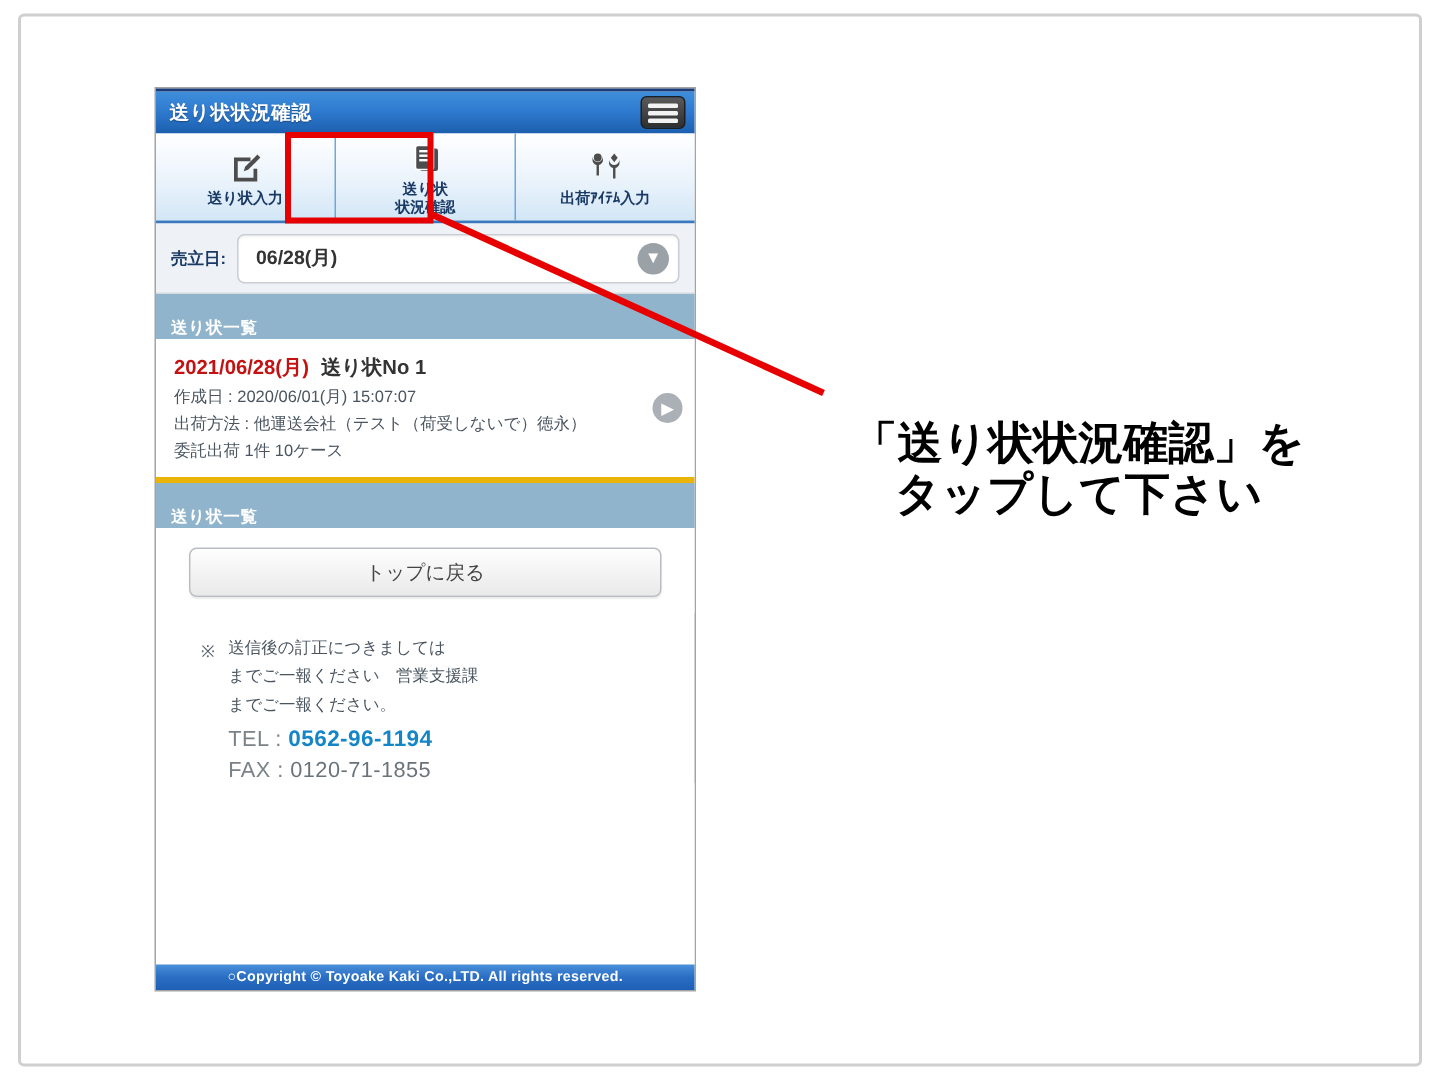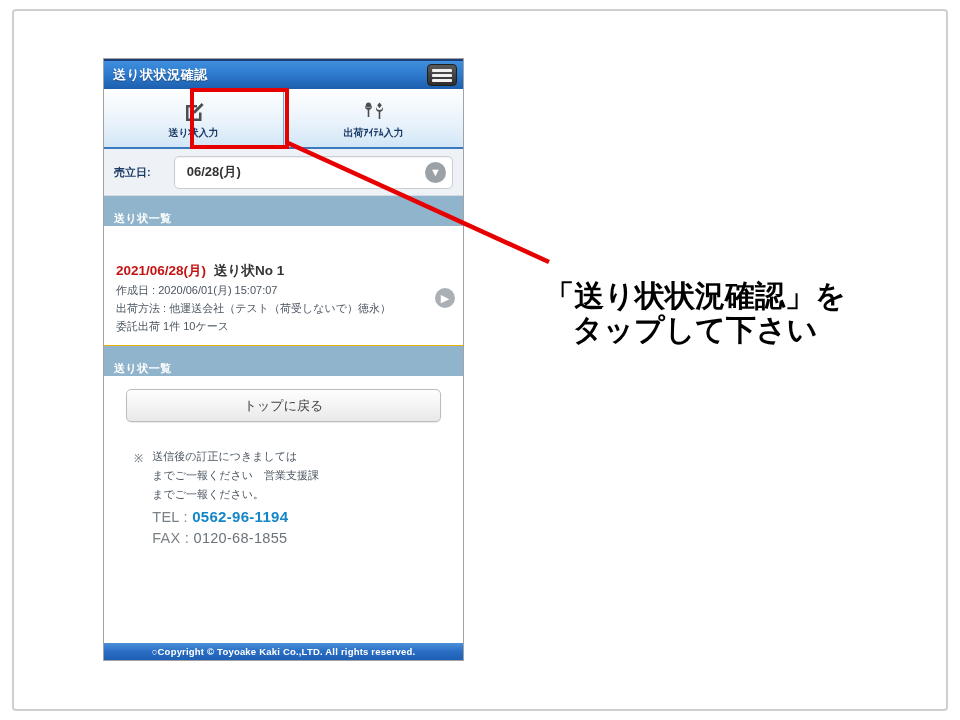--- a/index.html
+++ b/index.html
@@ -16,27 +16,27 @@
   .menu-btn span { display: block; height: 3px; background: #f2f2f2; border-radius: 1px; }
 
   .tabbar { height: 60px; display: flex; background: linear-gradient(#ffffff 0%, #eaf3fb 55%, #d2e6f6 100%); border-bottom: 2px solid #3a79c0; flex: 0 0 auto; }
   .tab { flex: 1 1 0; display: flex; flex-direction: column; align-items: center; justify-content: center; gap: 3px; border-right: 1px solid #6fa7dc; cursor: pointer; padding-top: 2px; }
   .tab:last-child { border-right: none; }
   .tab-label { font-size: 10px; font-weight: bold; color: #1a3a66; line-height: 1.15; text-align: center; }
   .tab-icon svg { display: block; }
 
   .date-row { height: 47px; background: #eef2f6; border-bottom: 1px solid #d4dade; display: flex; align-items: center; padding: 0 10px; gap: 7px; flex: 0 0 auto; }
   .date-label { font-size: 11px; font-weight: bold; color: #1a3a66; white-space: nowrap; }
-  .date-select { flex: 1; height: 33px; background: #ffffff; border: 1px solid #c9ced4; border-radius: 5px; display: flex; align-items: center; justify-content: space-between; padding: 0 6px 0 12px; cursor: pointer; box-shadow: inset 0 1px 2px rgba(0,0,0,.06); margin-left: 16px; }
+  .date-select { flex: 1; height: 33px; background: #ffffff; border: 1px solid #c9ced4; border-radius: 5px; display: flex; align-items: center; justify-content: space-between; padding: 0 6px 0 12px; cursor: pointer; box-shadow: inset 0 1px 2px rgba(0,0,0,.06); }
   .date-value { font-size: 13px; font-weight: bold; color: #333333; }
   .chev-circle { width: 21px; height: 21px; border-radius: 50%; background: #9aa1a7; color: #ffffff; display: flex; align-items: center; justify-content: center; font-size: 11px; line-height: 1; }
 
   .section-header { height: 30px; background: #90b4cb; color: #ffffff; font-size: 11px; font-weight: bold; display: flex; align-items: flex-end; padding: 0 10px; letter-spacing: 0.5px; flex: 0 0 auto; }
 
-  .invoice-item { background: #ffffff; border-bottom: 1px solid #eab308; display: flex; align-items: center; padding: 10px 8px 10px 12px; gap: 6px; flex: 0 0 auto; min-height: 95px; cursor: pointer; margin-top: 25px; }
+  .invoice-item { background: #ffffff; border-bottom: 4px solid #eab308; display: flex; align-items: center; padding: 10px 8px 10px 12px; gap: 6px; flex: 0 0 auto; min-height: 95px; cursor: pointer; }
   .invoice-text { flex: 1; display: flex; flex-direction: column; gap: 3px; }
   .invoice-line1 { font-size: 13.5px; font-weight: bold; }
   .invoice-date { color: #c41212; }
   .invoice-no { color: #333333; margin-left: 8px; }
   .invoice-detail { font-size: 11px; color: #4a5560; }
   .item-chev { width: 20px; height: 20px; border-radius: 50%; background: #aab0b6; color: #ffffff; display: flex; align-items: center; justify-content: center; font-size: 11px; flex: 0 0 auto; }
 
   .button-zone { background: #ffffff; padding: 13px 22px 11px 22px; flex: 0 0 auto; }
   .top-button { width: 100%; height: 33px; background: linear-gradient(#fefefe, #e9e9e9); border: 1px solid #b9bdc1; border-radius: 5px; font-size: 13px; color: #444444; font-family: "Liberation Sans", sans-serif; cursor: pointer; box-shadow: 0 1px 1px rgba(0,0,0,.08); }
 
@@ -49,21 +49,21 @@
   .fax-number { color: #6a737a; }
 
   .phone-spacer { flex: 1 1 auto; background: #ffffff; }
 
   .copyright-bar { height: 17px; background: linear-gradient(#4a90d9 0%, #2a6ec4 50%, #1d5fb4 100%); display: flex; align-items: center; justify-content: center; flex: 0 0 auto; }
   .copyright-text { color: #ffffff; font-size: 9.5px; font-weight: bold; letter-spacing: 0.2px; }
 
   
   .highlight-box { position: absolute; left: 190px; top: 88px; width: 99px; height: 61px; border: 4px solid #e60000; pointer-events: none; }
   .annot-svg { position: absolute; left: 0; top: 0; width: 960px; height: 720px; pointer-events: none; }
-  .annotation { position: absolute; left: 520px; top: 279px; width: 350px; text-align: center; font-size: 30px; font-weight: bold; color: #000000; line-height: 1.13; letter-spacing: 0px; }
+  .annotation { position: absolute; left: 544px; top: 279px; width: 350px; text-align: center; font-size: 30px; font-weight: bold; color: #000000; line-height: 1.13; letter-spacing: 0px; }
 </style>
 </head>
 <body>
 
 <div class="slide">
   <div class="slide-border"></div>
 
   <div class="phone">
 
     <div class="app-header">
@@ -77,20 +77,32 @@
 
     <div class="tabbar">
       <div class="tab">
         <span class="tab-icon">
           <svg width="24" height="24" viewBox="0 0 24 24" fill="#4d4d4d">
             <path d="M4 5h11v2.5H6.5v11H17v-6h2.5V21H4z"></path>
             <path d="M19.6 3l2 2-8.2 8.2-2.9.9.9-2.9z"></path>
           </svg>
         </span>
         <span class="tab-label">送り状入力</span>
+      </div>
+      <div class="tab">
+        <span class="tab-icon">
+          <svg width="24" height="24" viewBox="0 0 24 24">
+            <rect x="8" y="5" width="12" height="15" rx="1.5" fill="#4d4d4d"></rect>
+            <rect x="5" y="3" width="12" height="16" rx="1.5" fill="#4d4d4d" stroke="#ffffff" stroke-width="1"></rect>
+            <rect x="7.5" y="6" width="7" height="1.6" fill="#ffffff"></rect>
+            <rect x="7.5" y="9" width="7" height="1.6" fill="#ffffff"></rect>
+            <rect x="7.5" y="12" width="7" height="1.6" fill="#ffffff"></rect>
+          </svg>
+        </span>
+        <span class="tab-label"><span>送り状</span><br><span>状況確認</span></span>
       </div>
       <div class="tab">
         <span class="tab-icon">
           <svg width="26" height="24" viewBox="0 0 26 24" fill="#4d4d4d">
             <path d="M4 4c0 0 0 4 3.5 4S11 4 11 4v2.5c0 2.2-1.6 3.5-3.5 3.5S4 8.7 4 6.5z"></path>
             <circle cx="7.5" cy="5" r="2.6"></circle>
             <rect x="6.7" y="10" width="1.6" height="7"></rect>
             <path d="M15 6c0 0 0 4 3.5 4S22 6 22 6v2.5c0 2.2-1.6 3.5-3.5 3.5S15 10.7 15 8.5z"></path>
             <path d="M16.2 5.2l2.3-2.8 2.3 2.8-2.3 3z"></path>
             <rect x="17.7" y="12" width="1.6" height="7"></rect>
@@ -132,21 +144,21 @@
       <button class="top-button">トップに戻る</button>
     </div>
 
     <div class="note">
       <span class="note-mark">※</span>
       <div class="note-body">
         <span class="note-line">送信後の訂正につきましては</span>
         <span class="note-line">までご一報ください　営業支援課</span>
         <span class="note-line">までご一報ください。</span>
         <span class="contact-line"><span>TEL : </span><span class="tel-number">0562-96-1194</span></span>
-        <span class="contact-line"><span>FAX : </span><span class="fax-number">0120-68-1855</span></span>
+        <span class="contact-line"><span>FAX : </span><span class="fax-number">0120-71-1855</span></span>
       </div>
     </div>
 
     <div class="phone-spacer"></div>
 
     <div class="copyright-bar">
       <span class="copyright-text">○Copyright © Toyoake Kaki Co.,LTD. All rights reserved.</span>
     </div>
   </div>
 

